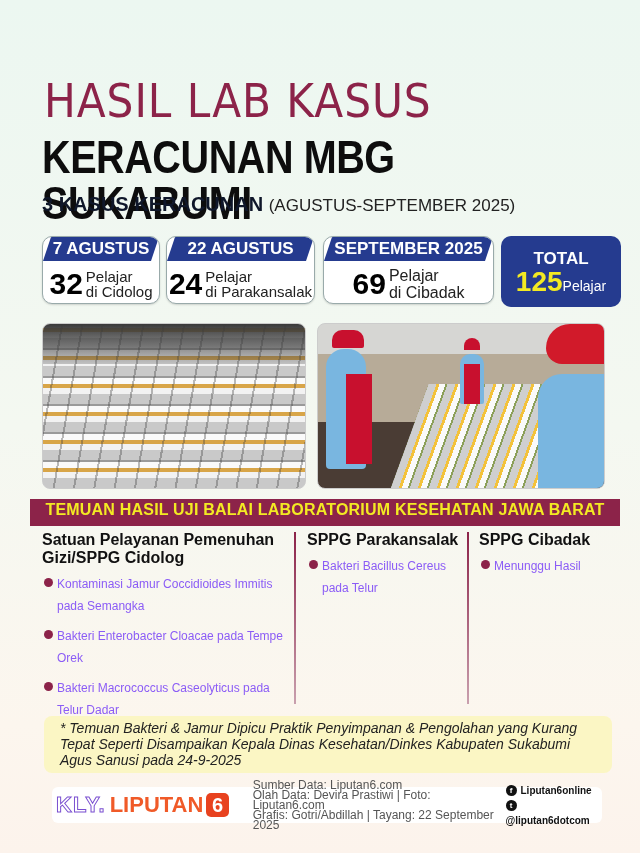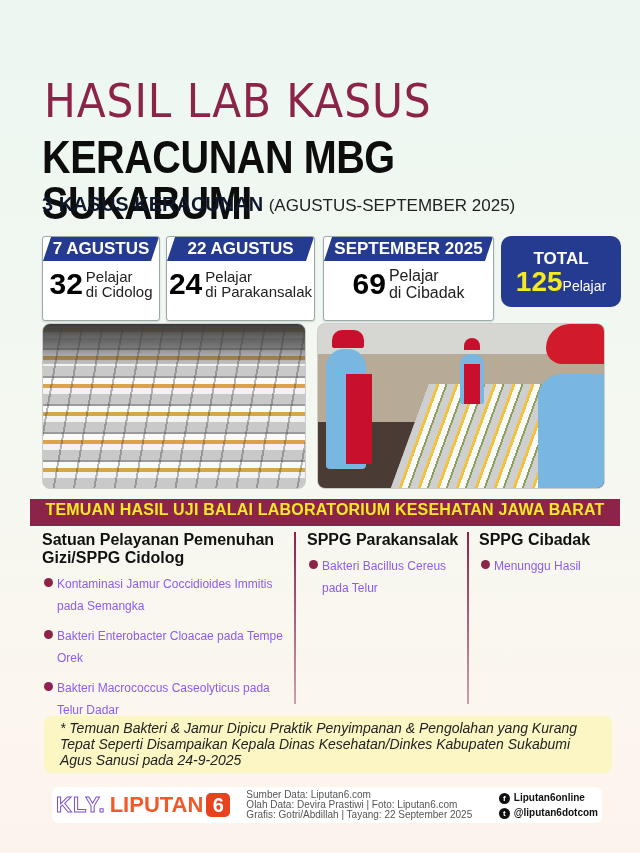--- a/index.html
+++ b/index.html
@@ -4,21 +4,21 @@
 <style>
 *{box-sizing:border-box;margin:0;padding:0}
 html,body{width:640px;height:853px;overflow:hidden}
 body{font-family:"Liberation Sans",sans-serif;background:linear-gradient(180deg,#ecf7f1 0%,#f4f8f1 50%,#fcf6ee 85%,#fcf3ec 100%);position:relative;color:#111}
 .abs{position:absolute}
 .t1{left:44px;top:78px;font-family:"DejaVu Sans",sans-serif;font-size:46px;color:#8c2349;letter-spacing:1px;font-weight:400;transform:scaleX(0.92);transform-origin:left;line-height:1}
 .t2{left:42px;top:134px;font-family:"Liberation Sans",sans-serif;font-weight:700;font-size:46px;color:#0d0d0d;transform:scaleX(0.86);transform-origin:left;line-height:1;letter-spacing:-0.5px}
 .sub{left:42px;top:193px;font-size:20px;line-height:22px;white-space:nowrap}
 .sub .red{color:#0f172a;font-weight:700}
 .sub .gray{color:#222;font-size:17px}
-.card{position:absolute;top:236px;height:85px;border:1px solid #9aa;border-radius:3px;background:#fff;overflow:hidden;box-shadow:0 1px 2px rgba(0,0,0,.15)}
+.card{position:absolute;top:236px;height:68px;border:1px solid #9aa;border-radius:10px;background:#fff;overflow:hidden;box-shadow:0 1px 2px rgba(0,0,0,.15)}
 .card .hd{height:24px;background:#253b8f;color:#fff;font-weight:700;font-size:17px;line-height:24px;text-align:center;clip-path:polygon(8px 0,100% 0,calc(100% - 8px) 100%,0 100%)}
 .card .bd{display:flex;align-items:center;justify-content:center;height:46px;gap:3px}
 .card .num{font-size:30px;font-weight:700;color:#000000;line-height:1}
 .card .lbl{font-size:15px;line-height:15px;color:#222}
 .total{position:absolute;left:501px;top:236px;width:120px;height:71px;background:#253b8f;border-radius:10px;color:#fff;text-align:center}
 .total .tl{font-size:17px;font-weight:700;margin-top:14px;line-height:18px}
 .total .tn{font-size:28px;font-weight:700;color:#f3ea23;line-height:28px}
 .total .tp{font-size:14px;color:#fff;font-weight:400}
 .photo{position:absolute;top:323px;height:166px;border-radius:8px;overflow:hidden;border:1px solid #ccc}
 .band{left:30px;top:499px;width:590px;height:27px;background:#8c2349;color:#f3ea23;font-weight:700;font-size:16px;line-height:22px;text-align:center;letter-spacing:.2px}
@@ -26,21 +26,21 @@
 .col h3{font-size:16px;font-weight:700;line-height:18px;color:#111}
 .col ul{list-style:none;margin-top:6px}
 .col li{position:relative;padding-left:15px;font-size:12px;line-height:22px;color:#8b5cf6;margin-bottom:8px}
 .col li::before{content:"";position:absolute;left:2px;top:5px;width:9px;height:9px;border-radius:50%;background:#8c2349}
 .vline{position:absolute;top:532px;height:172px;width:2px;background:linear-gradient(180deg,#8c2349,#c9a0ae)}
 .note{left:44px;top:716px;width:568px;height:57px;background:#fbf6c4;border-radius:8px;padding:4px 16px;font-style:italic;font-size:14px;line-height:16px;color:#222}
 .footer{left:52px;top:787px;width:550px;height:36px;background:#fff;border-radius:6px;display:flex;align-items:center;padding:0 4px}
 .kly{font-weight:700;font-size:22px;color:transparent;-webkit-text-stroke:1px #7a4fd0;letter-spacing:1px}
 .lip{font-weight:700;font-size:22px;color:#f05a28;margin-left:4px}
 .six{width:24px;height:24px;background:#e8421f;color:#fff;font-weight:700;font-size:20px;line-height:24px;text-align:center;border-radius:5px;margin-left:3px}
-.credits{margin-left:16px;font-size:10px;line-height:10px;color:#555}
+.credits{margin-left:24px;font-size:12px;line-height:10px;color:#555}
 .social{margin-left:auto;font-size:10px;font-weight:700;line-height:15px;color:#111}
 .social .ic{display:inline-block;width:11px;height:11px;border-radius:50%;background:#111;color:#fff;font-size:8px;line-height:11px;text-align:center;margin-right:4px;vertical-align:middle}
 </style>
 </head>
 <body>
 
 <div class="abs t1">HASIL LAB KASUS</div>
 <div class="abs t2">KERACUNAN MBG SUKABUMI</div>
 
 <div class="abs sub">

